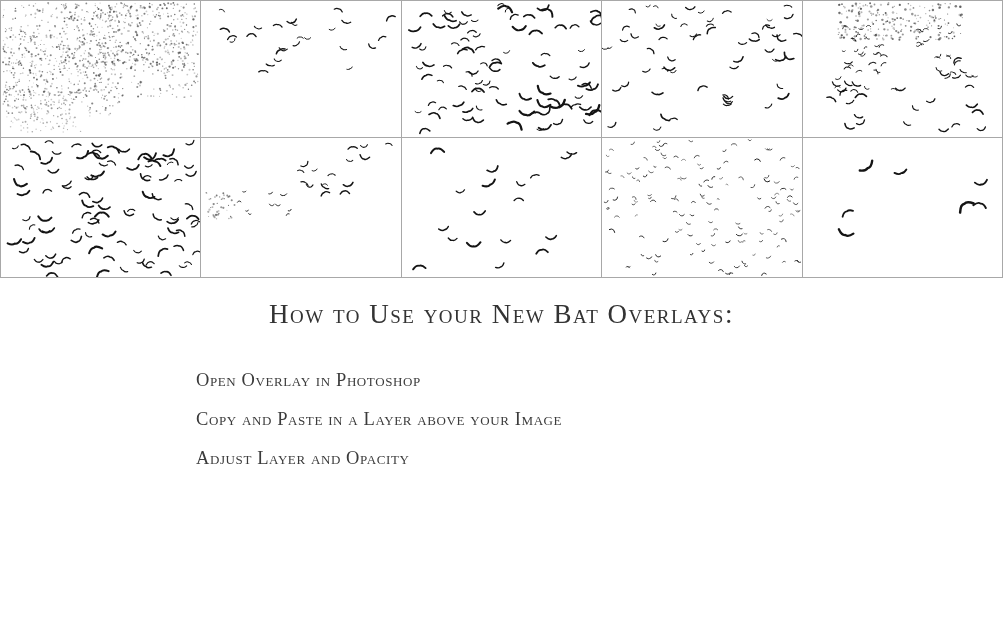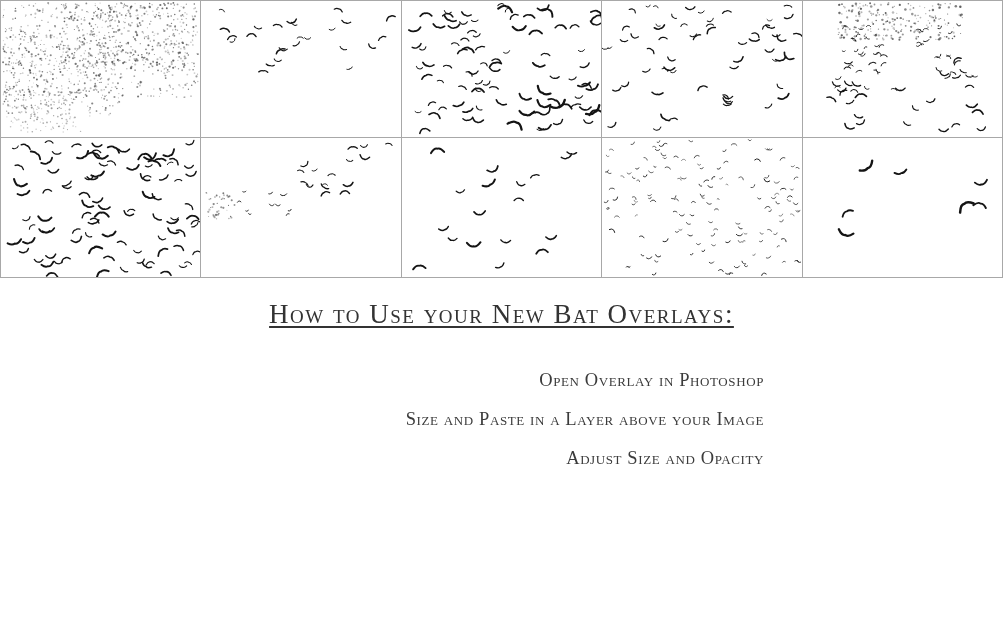--- a/index.html
+++ b/index.html
@@ -30,31 +30,29 @@
   .instructions { text-align: left; }
   .title {
     margin-top: 21px;
     text-align: center;
     font-family: "Liberation Serif", serif;
     font-variant: small-caps;
     font-weight: 400;
     font-size: 27px;
     letter-spacing: 1.5px;
     color: #333333;
-    text-decoration: underline;
     text-underline-offset: 3px;
   }
   .steps {
     margin: 40px 0 0 196px;
     width: 568px;
     font-variant: small-caps;
     font-size: 18.5px;
     letter-spacing: 0.6px;
     color: #3b3b3b;
-    text-align: right;
   }
   .steps p {
     line-height: 20px;
     margin-bottom: 19px;
   }
 </style>
 </head>
 <body>
 
 <div class="grid">
@@ -2166,16 +2164,16 @@
         <path d="M -6.0 -3.2 Q -2.7 1.1 0 0 Q 2.7 1.1 6.0 -1.8" fill="none" stroke="#141414" stroke-width="1.80" stroke-linecap="round" transform="translate(44.0 74.0) rotate(-22.9) scale(1 -1)"></path>
         <path d="M -6.4 -3.8 Q -2.9 1.2 0 0 Q 2.9 1.2 6.4 -2.6" fill="none" stroke="#141414" stroke-width="1.93" stroke-linecap="round" transform="translate(178.1 66.1) rotate(17.7) scale(1 -1)"></path>
       </svg>
     </div>
 </div>
 
 <section class="instructions">
   <h1 class="title">How to Use your New Bat Overlays:</h1>
   <div class="steps">
     <p>Open Overlay in Photoshop</p>
-    <p>Size and Paste in a Layer above your Image</p>
-    <p>Adjust Size and Opacity</p>
+    <p>Copy and Paste in a Layer above your Image</p>
+    <p>Adjust Layer and Opacity</p>
   </div>
 </section>
 
 </body></html>

